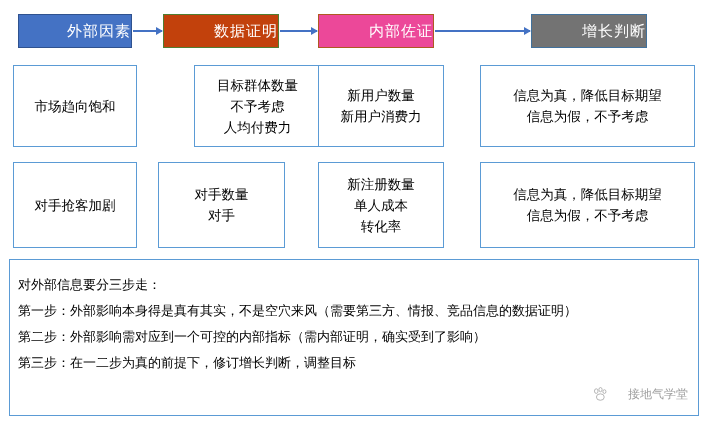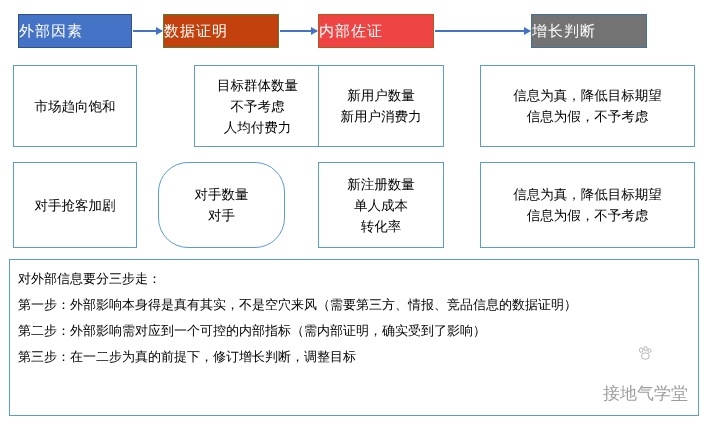--- a/index.html
+++ b/index.html
@@ -8,29 +8,29 @@
     background:#ffffff;
     font-family:"Liberation Sans","DejaVu Sans",sans-serif;
     overflow:hidden;
     position:relative;
   }
   #canvas{position:relative;width:708px;height:425px;}
 
   
   .hdr{
     position:absolute;
-    display:flex;align-items:center;justify-content:flex-start;
+    display:flex;align-items:center;justify-content:flex-end;
     color:#ffffff;
     font-size:15px;
     letter-spacing:1px;
     box-sizing:border-box;
   }
   .hdr.blue  {background:#4472C4;border:1px solid #2F528F;}
   .hdr.green {background:#c2410c;border:1px solid #507E32;}
-  .hdr.orange{background:#ef4444;border:1px solid #AE5A21;}
+  .hdr.orange{background:#ec4899;border:1px solid #AE5A21;}
   .hdr.lblue {background:#737373;border:1px solid #41719C;}
 
   
   .arrow{position:absolute;height:2px;background:#4472C4;}
   .arrow::after{
     content:"";position:absolute;right:-1px;top:-3px;
     width:0;height:0;
     border-left:7px solid #4472C4;
     border-top:4px solid transparent;
     border-bottom:4px solid transparent;
@@ -50,36 +50,35 @@
     text-align:center;
   }
   .cell .ln{display:block;white-space:nowrap;}
 
   
   .note{
     position:absolute;
     box-sizing:border-box;
     background:#ffffff;
     border:1px solid #5B9BD5;
-    padding:6px 8px 4px 8px;
+    padding:12px 8px 4px 8px;
     color:#000000;
     font-size:13px;
     line-height:26px;
   }
   .note .nline{white-space:normal;}
 
   
   .wm{
     position:absolute;
     right:10px;bottom:8px;
     display:flex;align-items:center;gap:19px;
     color:#8c8c8c;
-    font-size:17px;
+    font-size:12px;
     opacity:.85;
-    flex-direction:column;
   }
   .wm-ico{width:17px;height:17px;display:block;}
 </style>
 </head>
 <body>
 
 <div id="canvas">
 
   <div class="hdr blue" style="left:18px;top:14px;width:114px;height:34px;">
     <span>外部因素</span>
@@ -118,21 +117,21 @@
 
   <div class="cell" style="left:480px;top:65px;width:215px;height:82px;">
     <span class="ln">信息为真，降低目标期望</span>
     <span class="ln">信息为假，不予考虑</span>
   </div>
 
   <div class="cell" style="left:13px;top:162px;width:124px;height:86px;">
     <span class="ln">对手抢客加剧</span>
   </div>
 
-  <div class="cell" style="left:158px;top:162px;width:127px;height:86px;border-radius:30px;">
+  <div class="cell" style="left:158px;top:162px;width:127px;height:86px;">
     <span class="ln">对手数量</span>
     <span class="ln">对手</span>
   </div>
 
   <div class="cell" style="left:318px;top:162px;width:126px;height:86px;">
     <span class="ln">新注册数量</span>
     <span class="ln">单人成本</span>
     <span class="ln">转化率</span>
   </div>
 

